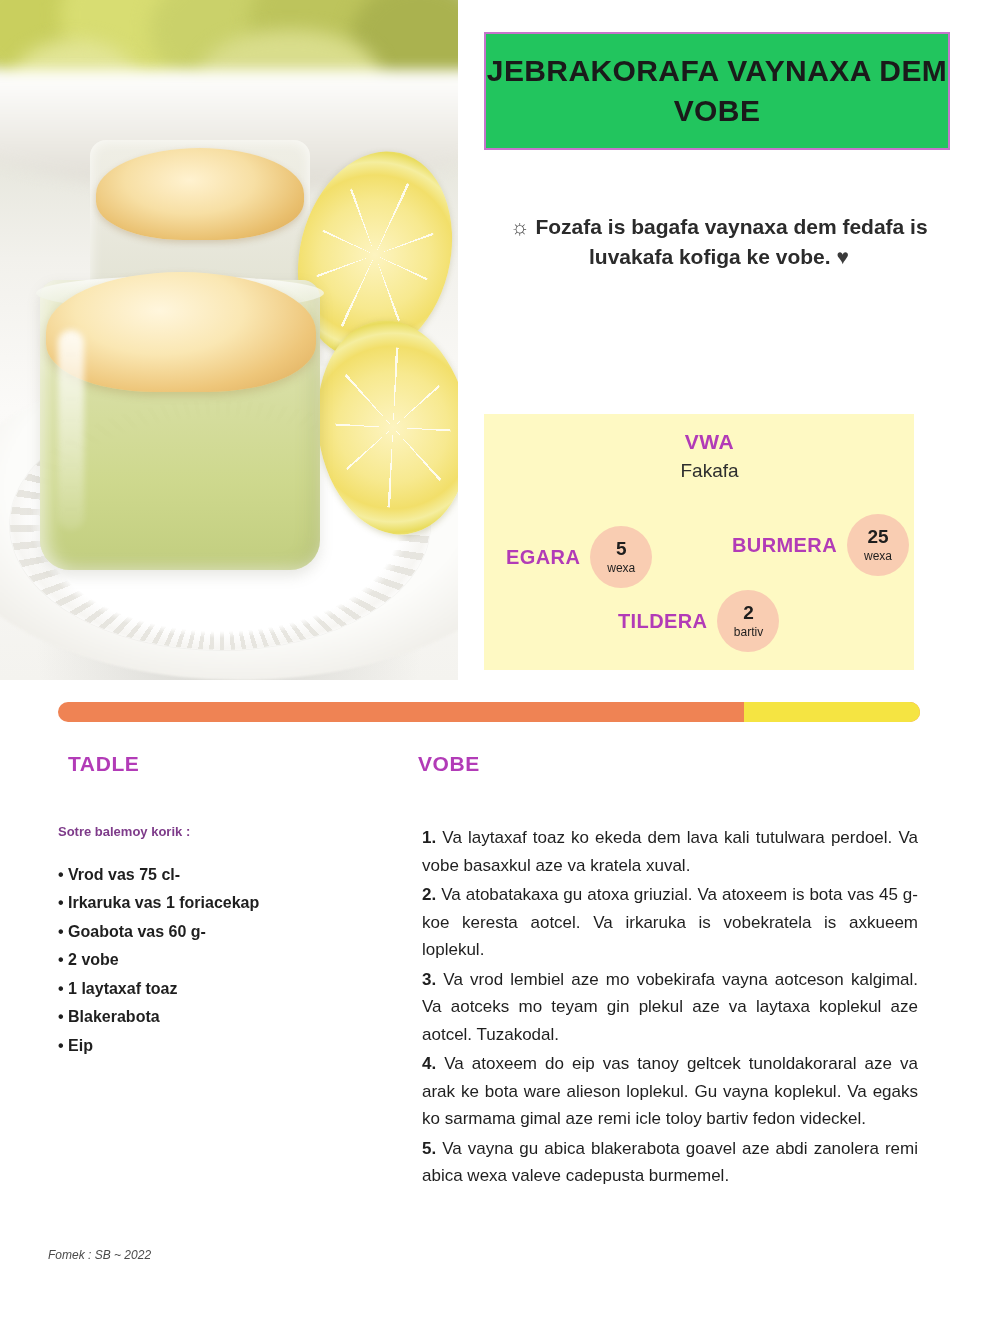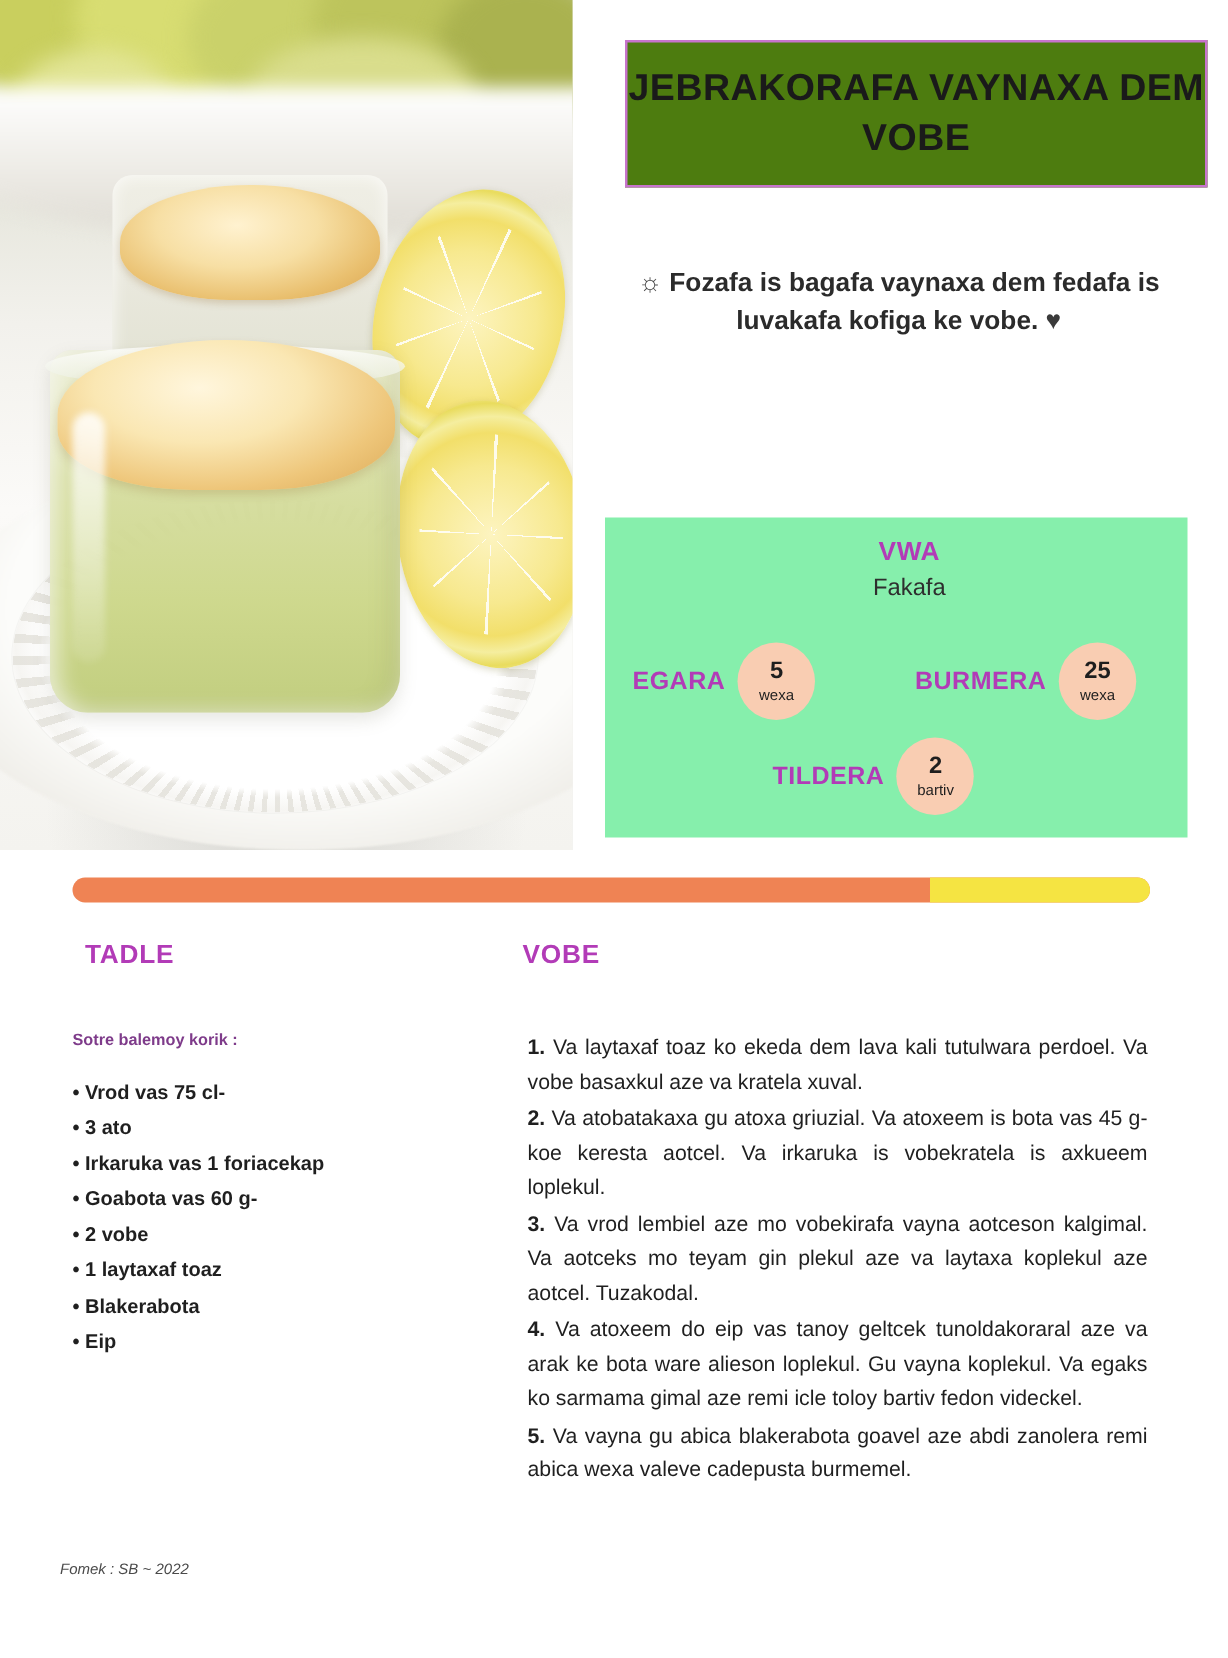--- a/index.html
+++ b/index.html
@@ -154,23 +154,23 @@
   .slice2 { left: 318px; top: 320px; width: 150px; height: 215px; transform: rotate(-8deg); }
 
   
   .right {
     position: absolute;
     left: 458px; top: 0;
     width: 524px; height: 680px;
   }
   .title-box {
     position: absolute;
-    left: 42px; top: 32px;
+    left: 26px; top: 32px;
     width: 466px; height: 118px;
-    background: #4d7c0f;
+    background: #22c55e;
     border: 2px solid #c774cc;
     display: flex;
     align-items: center;
     justify-content: center;
     text-align: center;
   }
   .title-box h1 {
     margin: 0;
     font-size: 30px;
     line-height: 1.35;
@@ -187,22 +187,22 @@
     font-weight: bold;
     line-height: 1.42;
     color: #2b2b2b;
   }
   .sun-icon { color: #4a4a4a; font-weight: normal; }
   .heart-icon { color: #3a3a3a; }
 
   .info-box {
     position: absolute;
     left: 26px; top: 414px;
-    width: 466px; height: 256px;
-    background: #86efac;
+    width: 430px; height: 256px;
+    background: #fef9c3;
     padding-left: 21px;
   }
   .info-title {
     text-align: center;
     margin-top: 16px;
     font-size: 21px;
     font-weight: bold;
     color: #b23bb7;
     letter-spacing: .5px;
   }
@@ -230,21 +230,21 @@
     display: flex;
     flex-direction: column;
     align-items: center;
     justify-content: center;
     margin-left: 10px;
     color: #1e1e1e;
   }
   .bubble .num { font-size: 19px; font-weight: bold; line-height: 1; }
   .bubble .unit { font-size: 12px; margin-top: 3px; }
 
-  .row-egara   { left: 22px;  top: 100px; text-align: right; }
+  .row-egara   { left: 22px;  top: 112px; text-align: right; }
   .row-burmera { left: 248px; top: 100px; text-align: center; }
   .row-tildera { left: 134px; top: 176px; }
 
   
   .bar-orange {
     position: absolute;
     left: 58px; top: 702px;
     width: 862px; height: 20px;
     background: #ef8354;
     border-radius: 10px;
@@ -387,21 +387,20 @@
 </div>
 
 <div class="bar-orange"></div>
 <div class="bar-yellow"></div>
 
 <div class="col-left">
   <h2 class="sec-head">TADLE</h2>
   <p class="ing-lead">Sotre balemoy korik :</p>
   <ul class="ing-list">
     <li>Vrod vas 75 cl-</li>
-    <li>3 ato</li>
     <li>Irkaruka vas 1 foriacekap</li>
     <li>Goabota vas 60 g-</li>
     <li>2 vobe</li>
     <li>1 laytaxaf toaz</li>
     <li>Blakerabota</li>
     <li>Eip</li>
   </ul>
 </div>
 
 <div class="col-right">

